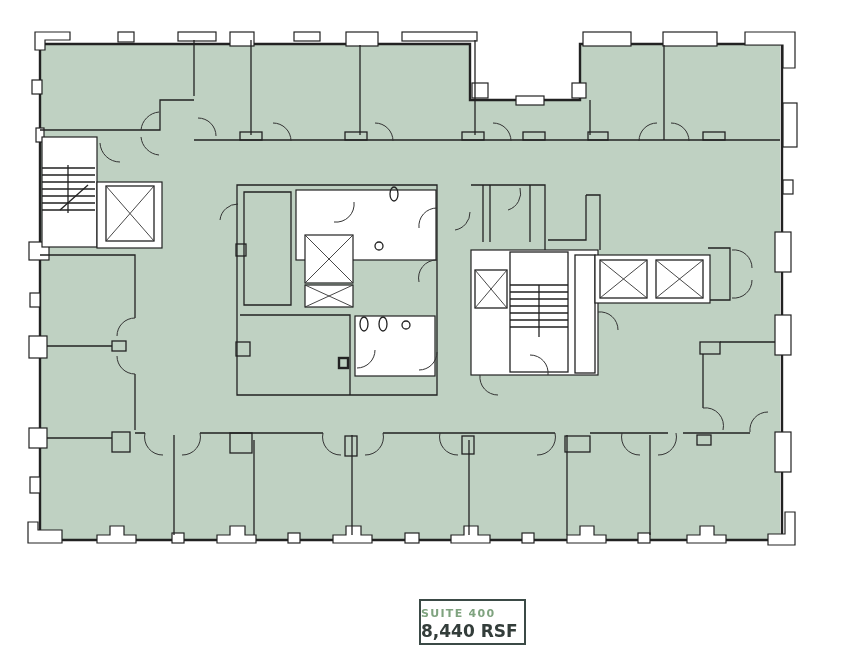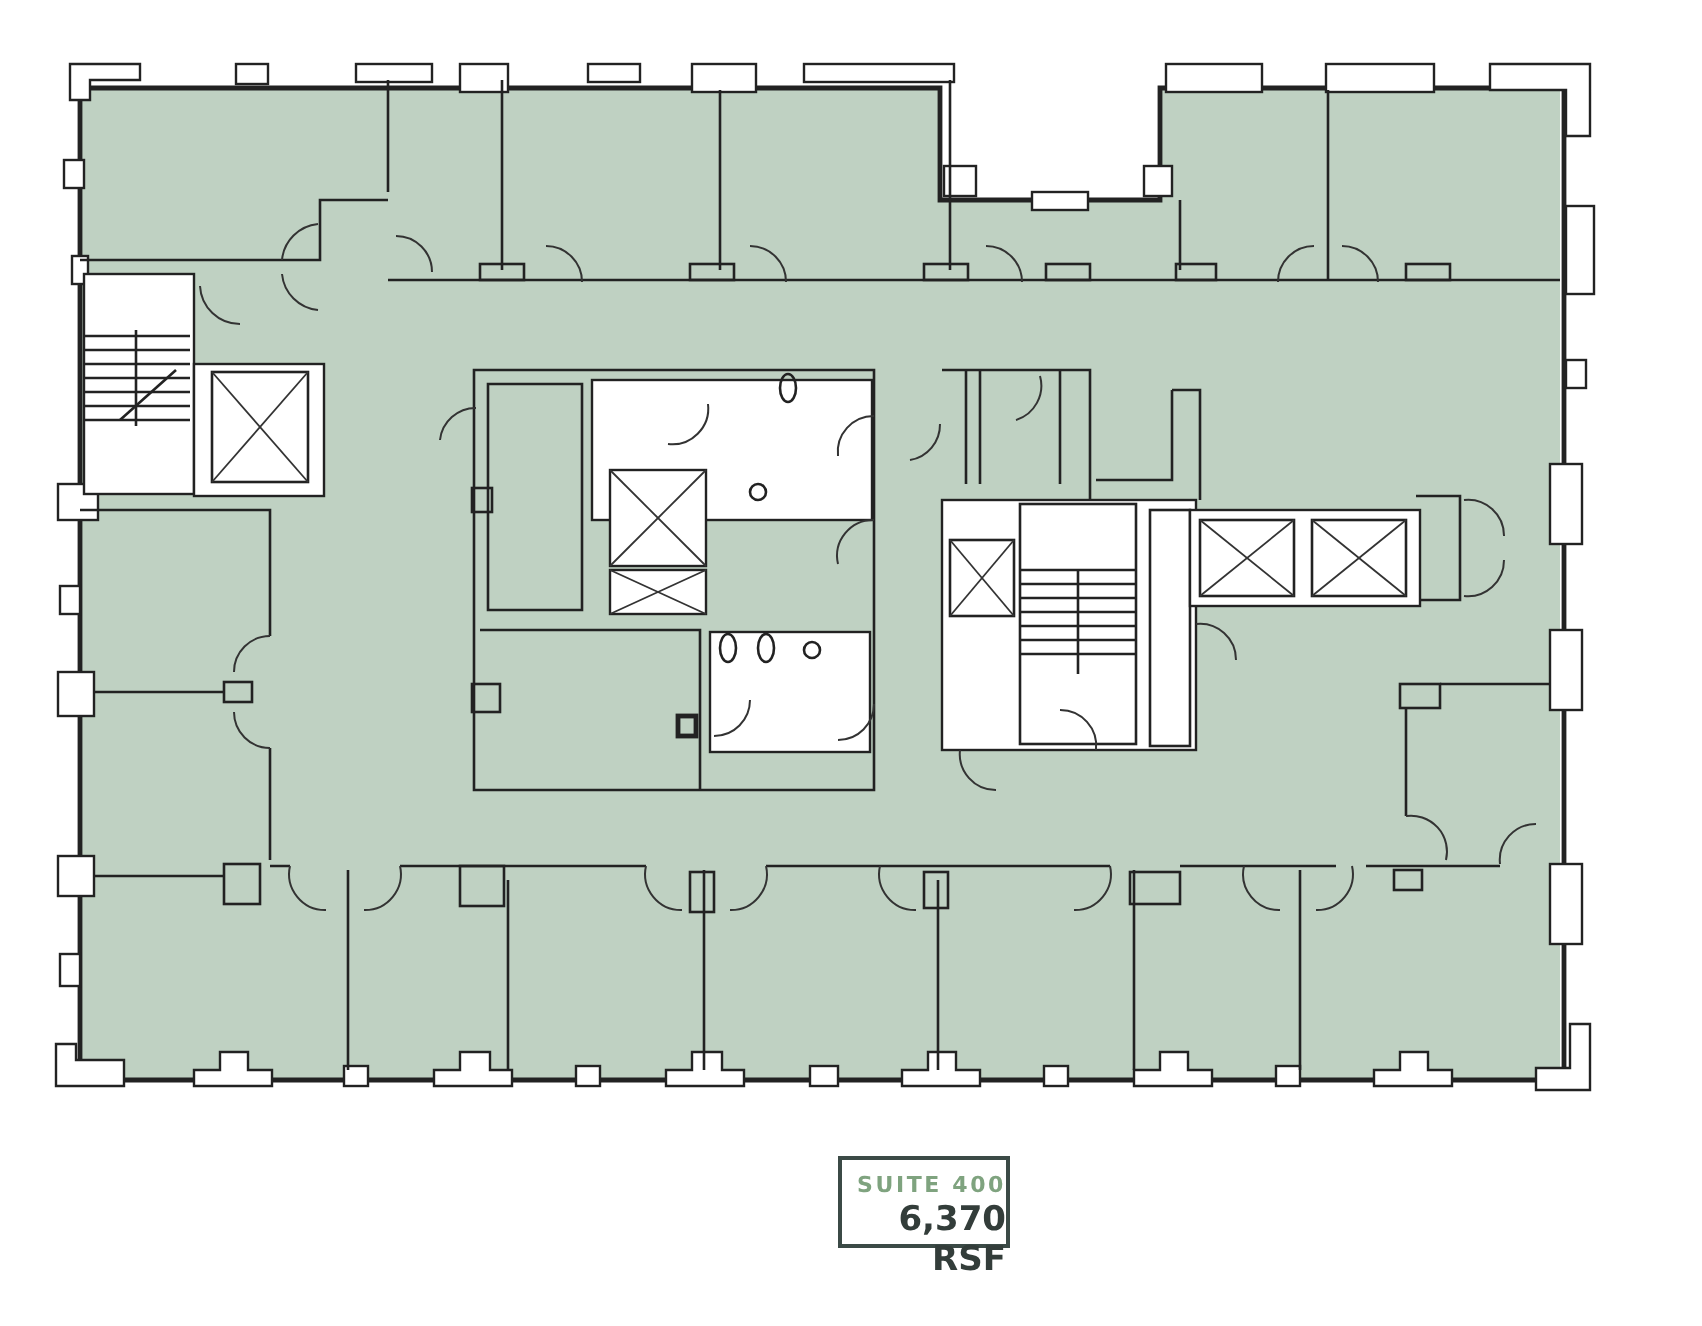--- a/index.html
+++ b/index.html
@@ -6,23 +6,23 @@
   body { width: 851px; height: 663px; position: relative; overflow: hidden; font-family: "DejaVu Sans", sans-serif; }
   #plan { position: absolute; left: 0; top: 0; width: 851px; height: 560px; }
   .fill { fill: #bfd1c2; stroke: none; }
   .w { fill: none; stroke: #222; stroke-width: 1.3; }
   .wt { fill: none; stroke: #222; stroke-width: 2.4; }
   .col { fill: #ffffff; stroke: #222; stroke-width: 1.2; }
   .core { fill: #ffffff; stroke: #222; stroke-width: 1.2; }
   .door { fill: none; stroke: #333; stroke-width: 1; }
   .x { stroke: #333; stroke-width: 0.9; }
   .label-box {
-    position: absolute; left: 419px; top: 578px; width: 86px; height: 46px;
+    position: absolute; left: 419px; top: 599px; width: 107px; height: 46px;
     border: 2px solid #3b4a46; box-sizing: border-box; background: #fff;
-    text-align: right;
+    text-align: left;
   }
   .suite { display: block; margin-top: 7px; font-size: 11px; letter-spacing: 1.3px; color: #7fa37f; font-weight: bold; line-height: 12px; }
   .rsf { display: block; margin-top: 1px; font-size: 17px; color: #333d3a; font-weight: bold; line-height: 20px; }
 </style>
 </head>
 <body>
 
 <svg id="plan" viewBox="0 0 851 560" xmlns="http://www.w3.org/2000/svg">
 
   <path class="fill" d="M40,44 L470,44 L470,100 L580,100 L580,44 L780,44 L780,540 L40,540 Z"></path>
@@ -207,14 +207,14 @@
     <path class="door" d="M383,433 A18,18 0 0 1 365,455"></path>
     <path class="door" d="M440,433 A18,18 0 0 0 458,455"></path>
     <path class="door" d="M555,433 A18,18 0 0 1 537,455"></path>
     <path class="door" d="M622,433 A18,18 0 0 0 640,455"></path>
     <path class="door" d="M676,433 A18,18 0 0 1 658,455"></path>
   </g>
 </svg>
 
 <div class="label-box">
   <span class="suite">SUITE 400</span>
-  <span class="rsf">6,370 RSF</span>
+  <span class="rsf">8,440 RSF</span>
 </div>
 
 </body></html>

